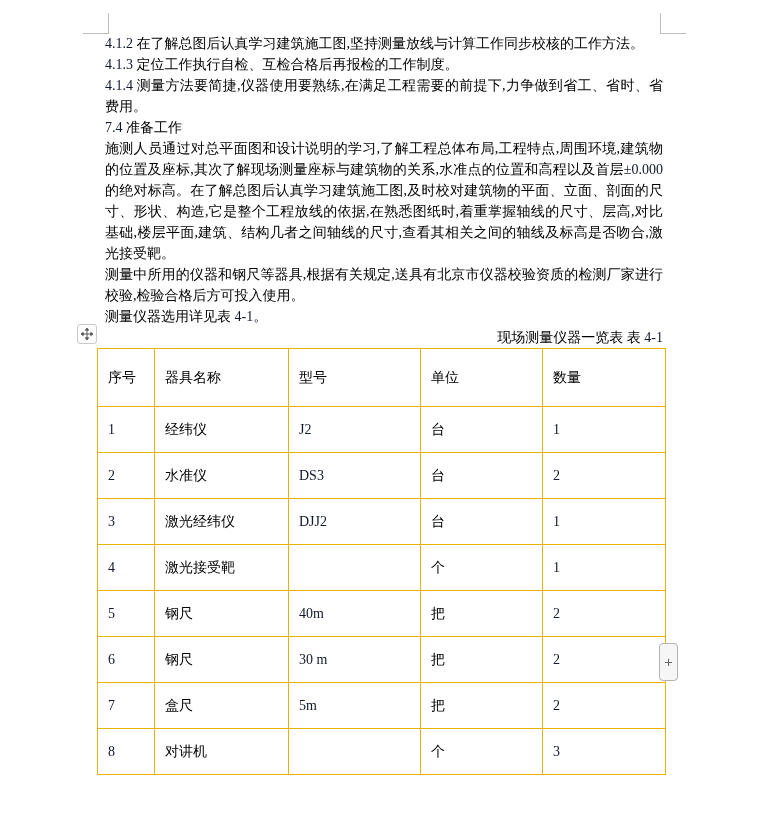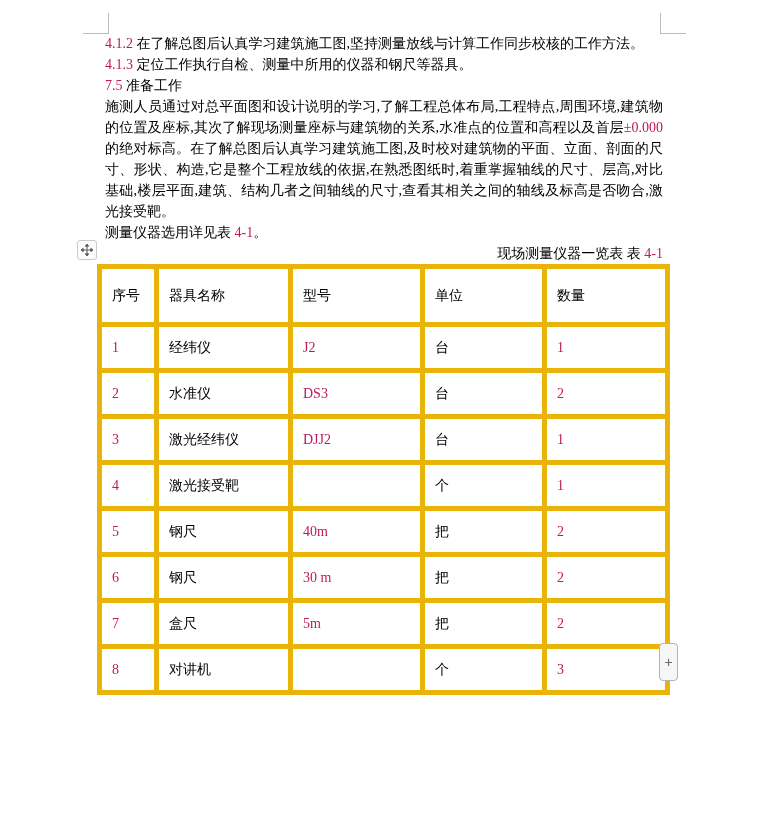--- a/index.html
+++ b/index.html
@@ -20,21 +20,21 @@
   .content { position: absolute; left: 105px; top: 33px; width: 558px; }
 
   p.para {
     margin: 0;
     font-size: 14px;
     line-height: 21px;
     text-align: justify;
     text-justify: inter-ideograph;
     word-break: break-all;
   }
-  .latin { color: #be185d; }
+  .latin { color: #0f172a; }
 
   .caption-row { position: relative; height: 21px; }
   .caption-row p.para { text-align: right; }
 
   .move-handle {
     position: absolute;
     left: -28px;
     top: -3px;
     width: 20px;
     height: 20px;
@@ -50,21 +50,21 @@
   }
 
   table.instr {
     border-collapse: collapse;
     table-layout: fixed;
     width: 568px;
     margin-left: -8px;
     font-size: 14px;
   }
   table.instr th, table.instr td {
-    border: 5px solid #eab308;
+    border: 1px solid #eab308;
     font-weight: normal;
     text-align: left;
     vertical-align: middle;
     padding: 0 4px 0 10px;
     overflow: hidden;
     white-space: nowrap;
     font-family: Liberation Serif, serif;
   }
   table.instr thead tr { height: 58px; }
   table.instr tbody tr { height: 46px; }
@@ -93,23 +93,25 @@
 </head>
 <body>
 
 <div class="page">
 
   <div class="corner-mark tl"></div>
   <div class="corner-mark tr"></div>
 
   <div class="content">
     <p class="para"><span class="latin">4.1.2</span><span> 在了解总图后认真学习建筑施工图,坚持测量放线与计算工作同步校核的工作方法。</span></p>
-    <p class="para"><span class="latin">4.1.3</span><span> 定位工作执行自检、测量中所用的仪器和钢尺等器具。</span></p>
-    <p class="para"><span class="latin">7.5</span><span> 准备工作</span></p>
+    <p class="para"><span class="latin">4.1.3</span><span> 定位工作执行自检、互检合格后再报检的工作制度。</span></p>
+    <p class="para"><span class="latin">4.1.4</span><span> 测量方法要简捷,仪器使用要熟练,在满足工程需要的前提下,力争做到省工、省时、省费用。</span></p>
+    <p class="para"><span class="latin">7.4</span><span> 准备工作</span></p>
     <p class="para"><span>施测人员通过对总平面图和设计说明的学习,了解工程总体布局,工程特点,周围环境,建筑物的位置及座标,其次了解现场测量座标与建筑物的关系,水准点的位置和高程以及首层</span><span class="latin">±0.000</span><span> 的绝对标高。在了解总图后认真学习建筑施工图,及时校对建筑物的平面、立面、剖面的尺寸、形状、构造,它是整个工程放线的依据,在熟悉图纸时,着重掌握轴线的尺寸、层高,对比基础,楼层平面,建筑、结构几者之间轴线的尺寸,查看其相关之间的轴线及标高是否吻合,激光接受靶。</span></p>
+    <p class="para"><span>测量中所用的仪器和钢尺等器具,根据有关规定,送具有北京市仪器校验资质的检测厂家进行校验,检验合格后方可投入使用。</span></p>
     <p class="para"><span>测量仪器选用详见表 </span><span class="latin">4-1</span><span>。</span></p>
 
     <div class="caption-row">
       <button class="move-handle" title="">
         <span style="display:flex">
           <svg width="12" height="12" viewBox="0 0 12 12">
             <g stroke="#5a5a5a" stroke-width="1" fill="#5a5a5a">
               <line x1="6" y1="1.5" x2="6" y2="10.5"></line>
               <line x1="1.5" y1="6" x2="10.5" y2="6"></line>
               <path d="M6 0 L4.4 2.2 L7.6 2.2 Z"></path>

